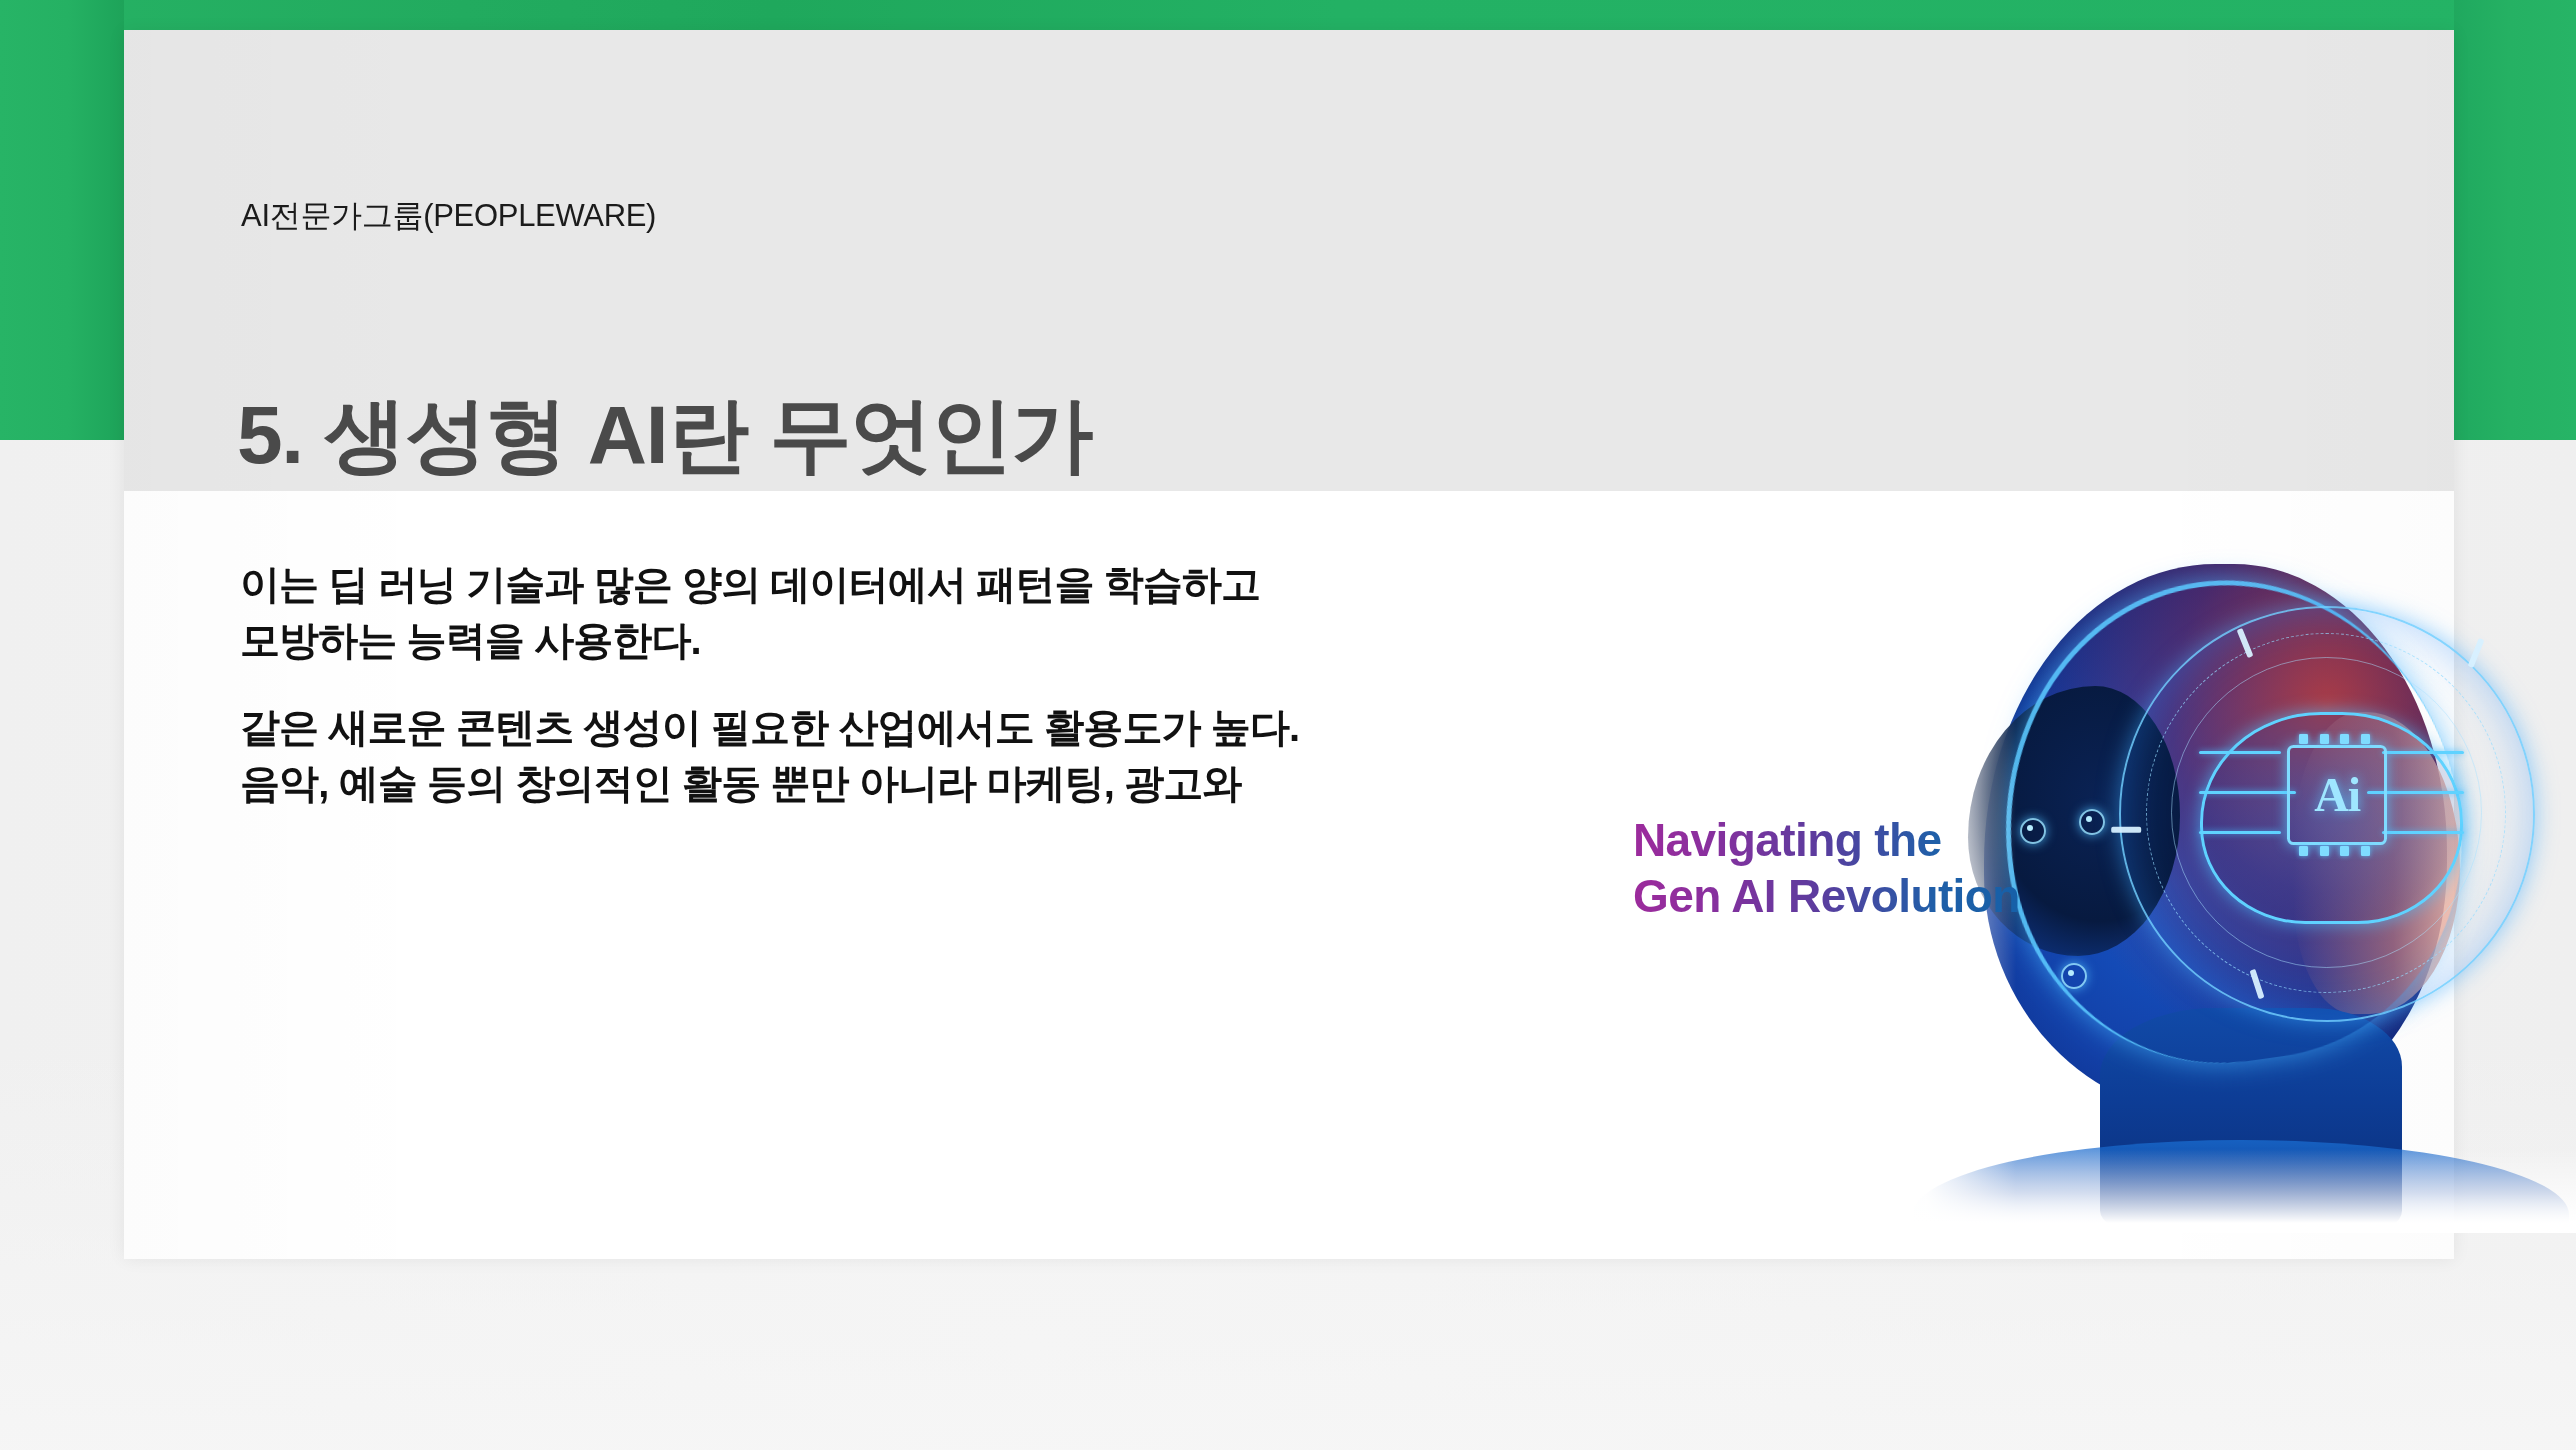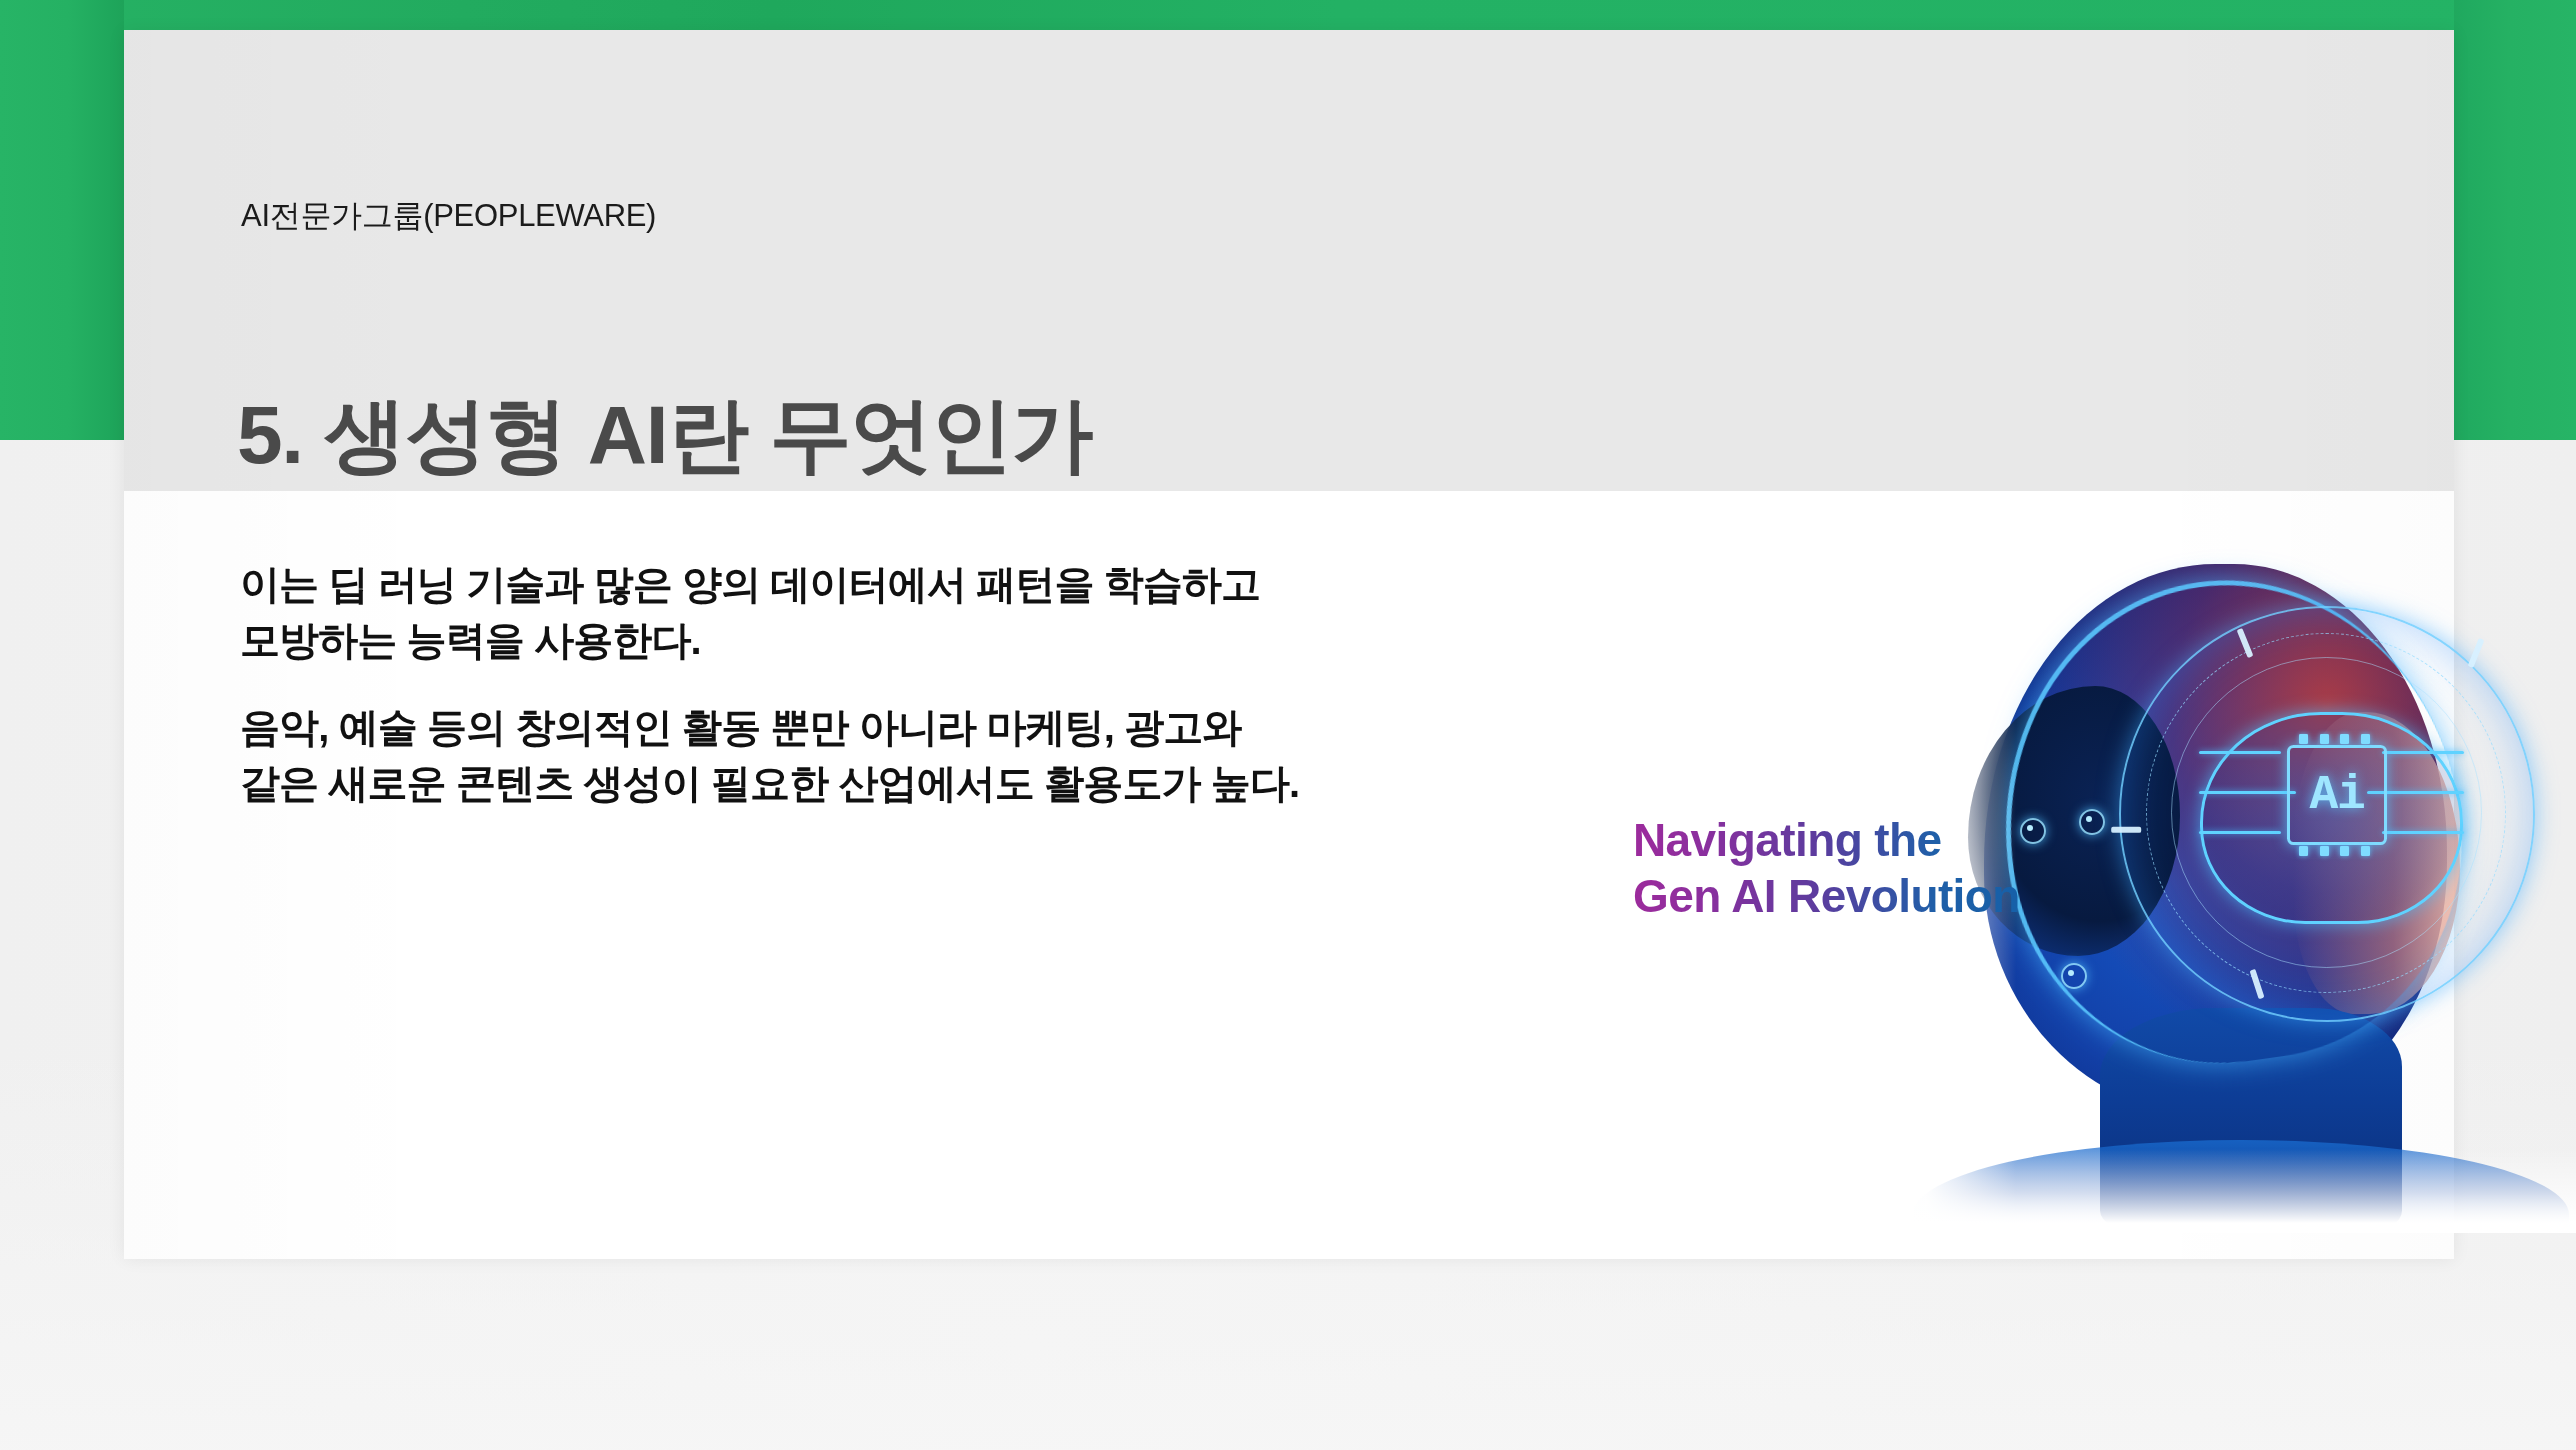--- a/index.html
+++ b/index.html
@@ -251,21 +251,21 @@
     left: 380px; top: 226px;
     width: 94px; height: 94px;
     border: 3.9px solid #7fdcff;
     border-radius: 6.4px;
     box-shadow: 0 0 14px rgba(90,200,255,.8);
     display: flex;
     align-items: center;
     justify-content: center;
   }
   .chip-label {
-    font-family: Liberation Mono, monospace;
+    font-family: Liberation Serif, serif;
     font-size: 48px;
     font-weight: 700;
     color: #9fe6ff;
     letter-spacing: -1.3px;
     text-shadow: 0 0 11.6px rgba(90,200,255,.9);
     line-height: 1;
   }
   .chip-pin {
     position: absolute;
     width: 9px; height: 10.3px;
@@ -332,22 +332,22 @@
 
     <div class="body-block">
 
 
       <p class="para normal">
         <span class="line">이는 딥 러닝 기술과 많은 양의 데이터에서 패턴을 학습하고</span>
         <span class="line">모방하는 능력을 사용한다.</span>
       </p>
 
       <p class="para normal">
+        <span class="line">같은 새로운 콘텐츠 생성이 필요한 산업에서도 활용도가 높다.</span>
         <span class="line">음악, 예술 등의 창의적인 활동 뿐만 아니라 마케팅, 광고와</span>
-        <span class="line">같은 새로운 콘텐츠 생성이 필요한 산업에서도 활용도가 높다.</span>
       </p>
 
     </div>
 
     <div class="hero">
 
       <div class="art">
         <div class="art-head"></div>
         <div class="art-hair"></div>
         <div class="art-face-hi"></div>

